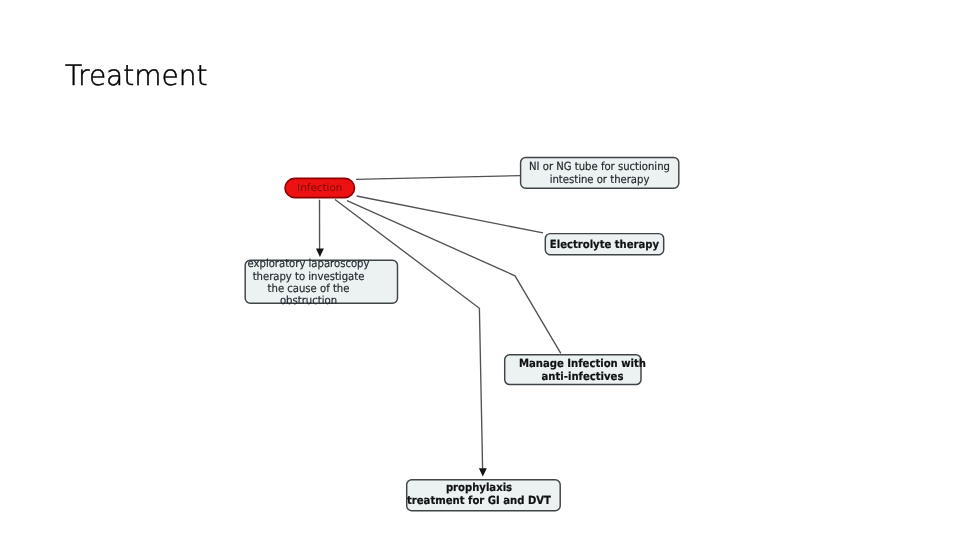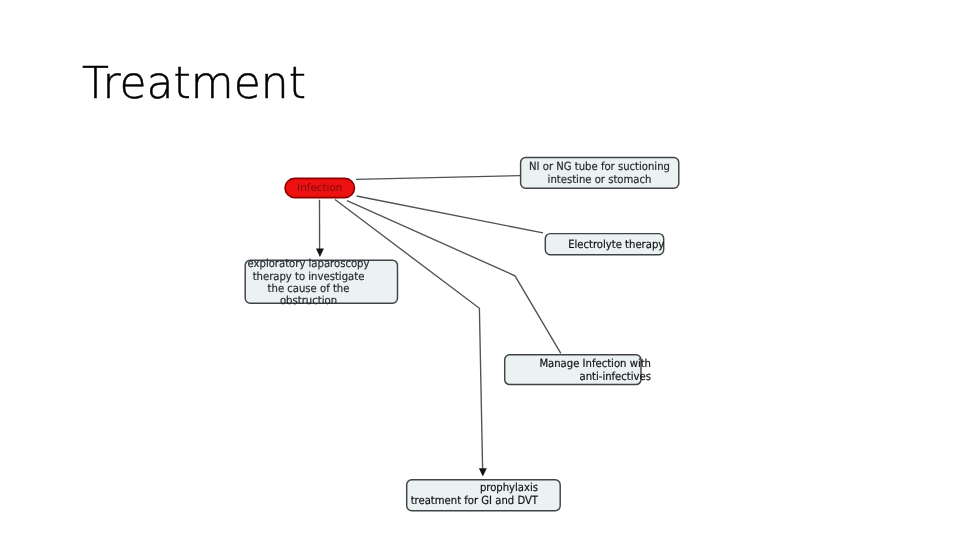--- a/index.html
+++ b/index.html
@@ -1,39 +1,39 @@
 <!DOCTYPE html>
 <html><head>
 <meta charset="utf-8">
 <title>Treatment</title>
 <style>
   html,body{margin:0;padding:0;}
   body{width:960px;height:540px;background:#ffffff;overflow:hidden;
        font-family:"DejaVu Sans",sans-serif;
        -webkit-font-smoothing:antialiased;text-rendering:geometricPrecision;}
   #slide{position:relative;width:960px;height:540px;transform:translateZ(0);}
-  #title{position:absolute;left:82px;top:62px;font-size:44px;font-weight:300;
+  #title{position:absolute;left:65px;top:62px;font-size:28px;font-weight:300;
          color:#000000;letter-spacing:0px;line-height:1;
          -webkit-text-stroke:0.5px #000000;}
   #diagram{position:absolute;left:0;top:0;width:960px;height:540px;}
   #dsvg{position:absolute;left:0;top:0;}
   .node{position:absolute;box-sizing:border-box;display:flex;align-items:center;filter:blur(0px);
         justify-content:center;text-align:center;}
   .node.root{left:284.5px;top:177.8px;width:70.5px;height:20.4px;
         background:transparent;border:0;color:#7a0a0a;
         font-size:10.4px;font-weight:400;}
   .node.leaf{background:transparent;border:0;
         color:#232a2f;font-size:11.2px;font-stretch:condensed;line-height:12.2px;-webkit-text-stroke:0.18px currentColor;
         flex-direction:column;padding-top:2px;}
-  .node.leaf.b{font-weight:400;color:#101214;align-items:flex-end;}
+  .node.leaf.b{font-weight:700;color:#101214;}
   #n-ng{left:520px;top:157px;width:159px;height:31px;}
   #n-elec{left:544.7px;top:233px;width:119.6px;height:22.2px;}
   #n-lap{left:244.5px;top:259.8px;width:128px;height:43.8px;}
   #n-inf{left:504px;top:354px;width:137px;height:31px;margin-left:10px;}
-  #n-pro{left:384px;top:479px;width:154px;height:29px;}
+  #n-pro{left:402px;top:479px;width:154px;height:29px;}
 </style>
 </head>
 <body>
 
 <div id="slide">
   <div id="title">Treatment</div>
   <div id="diagram">
     <svg id="dsvg" width="960" height="540" viewBox="0 0 960 540" xmlns="http://www.w3.org/2000/svg">
       <g id="edges" fill="none" stroke="#4f5356" stroke-width="1.35">
         <path d="M356,179.4 L520.4,175.6"></path>
@@ -55,21 +55,21 @@
         <rect x="245.2" y="260.2" rx="5" ry="5" width="152.3" height="43.1"></rect>
         <rect x="504.7" y="354.8" rx="5" ry="5" width="136.3" height="29.8"></rect>
         <rect x="406.7" y="479.8" rx="5" ry="5" width="153.5" height="31.0"></rect>
       </g>
     </svg>
     <div class="node root" id="n-root">
       <span>Infection</span>
     </div>
     <div class="node leaf" id="n-ng">
       <span>NI or NG tube for suctioning</span>
-      <span>intestine or stomach</span>
+      <span>intestine or therapy</span>
     </div>
     <div class="node leaf b" id="n-elec">
       <span>Electrolyte therapy</span>
     </div>
     <div class="node leaf" id="n-lap">
       <span>exploratory laparoscopy</span>
       <span>therapy to investigate</span>
       <span>the cause of the obstruction</span>
     </div>
     <div class="node leaf b" id="n-inf">

